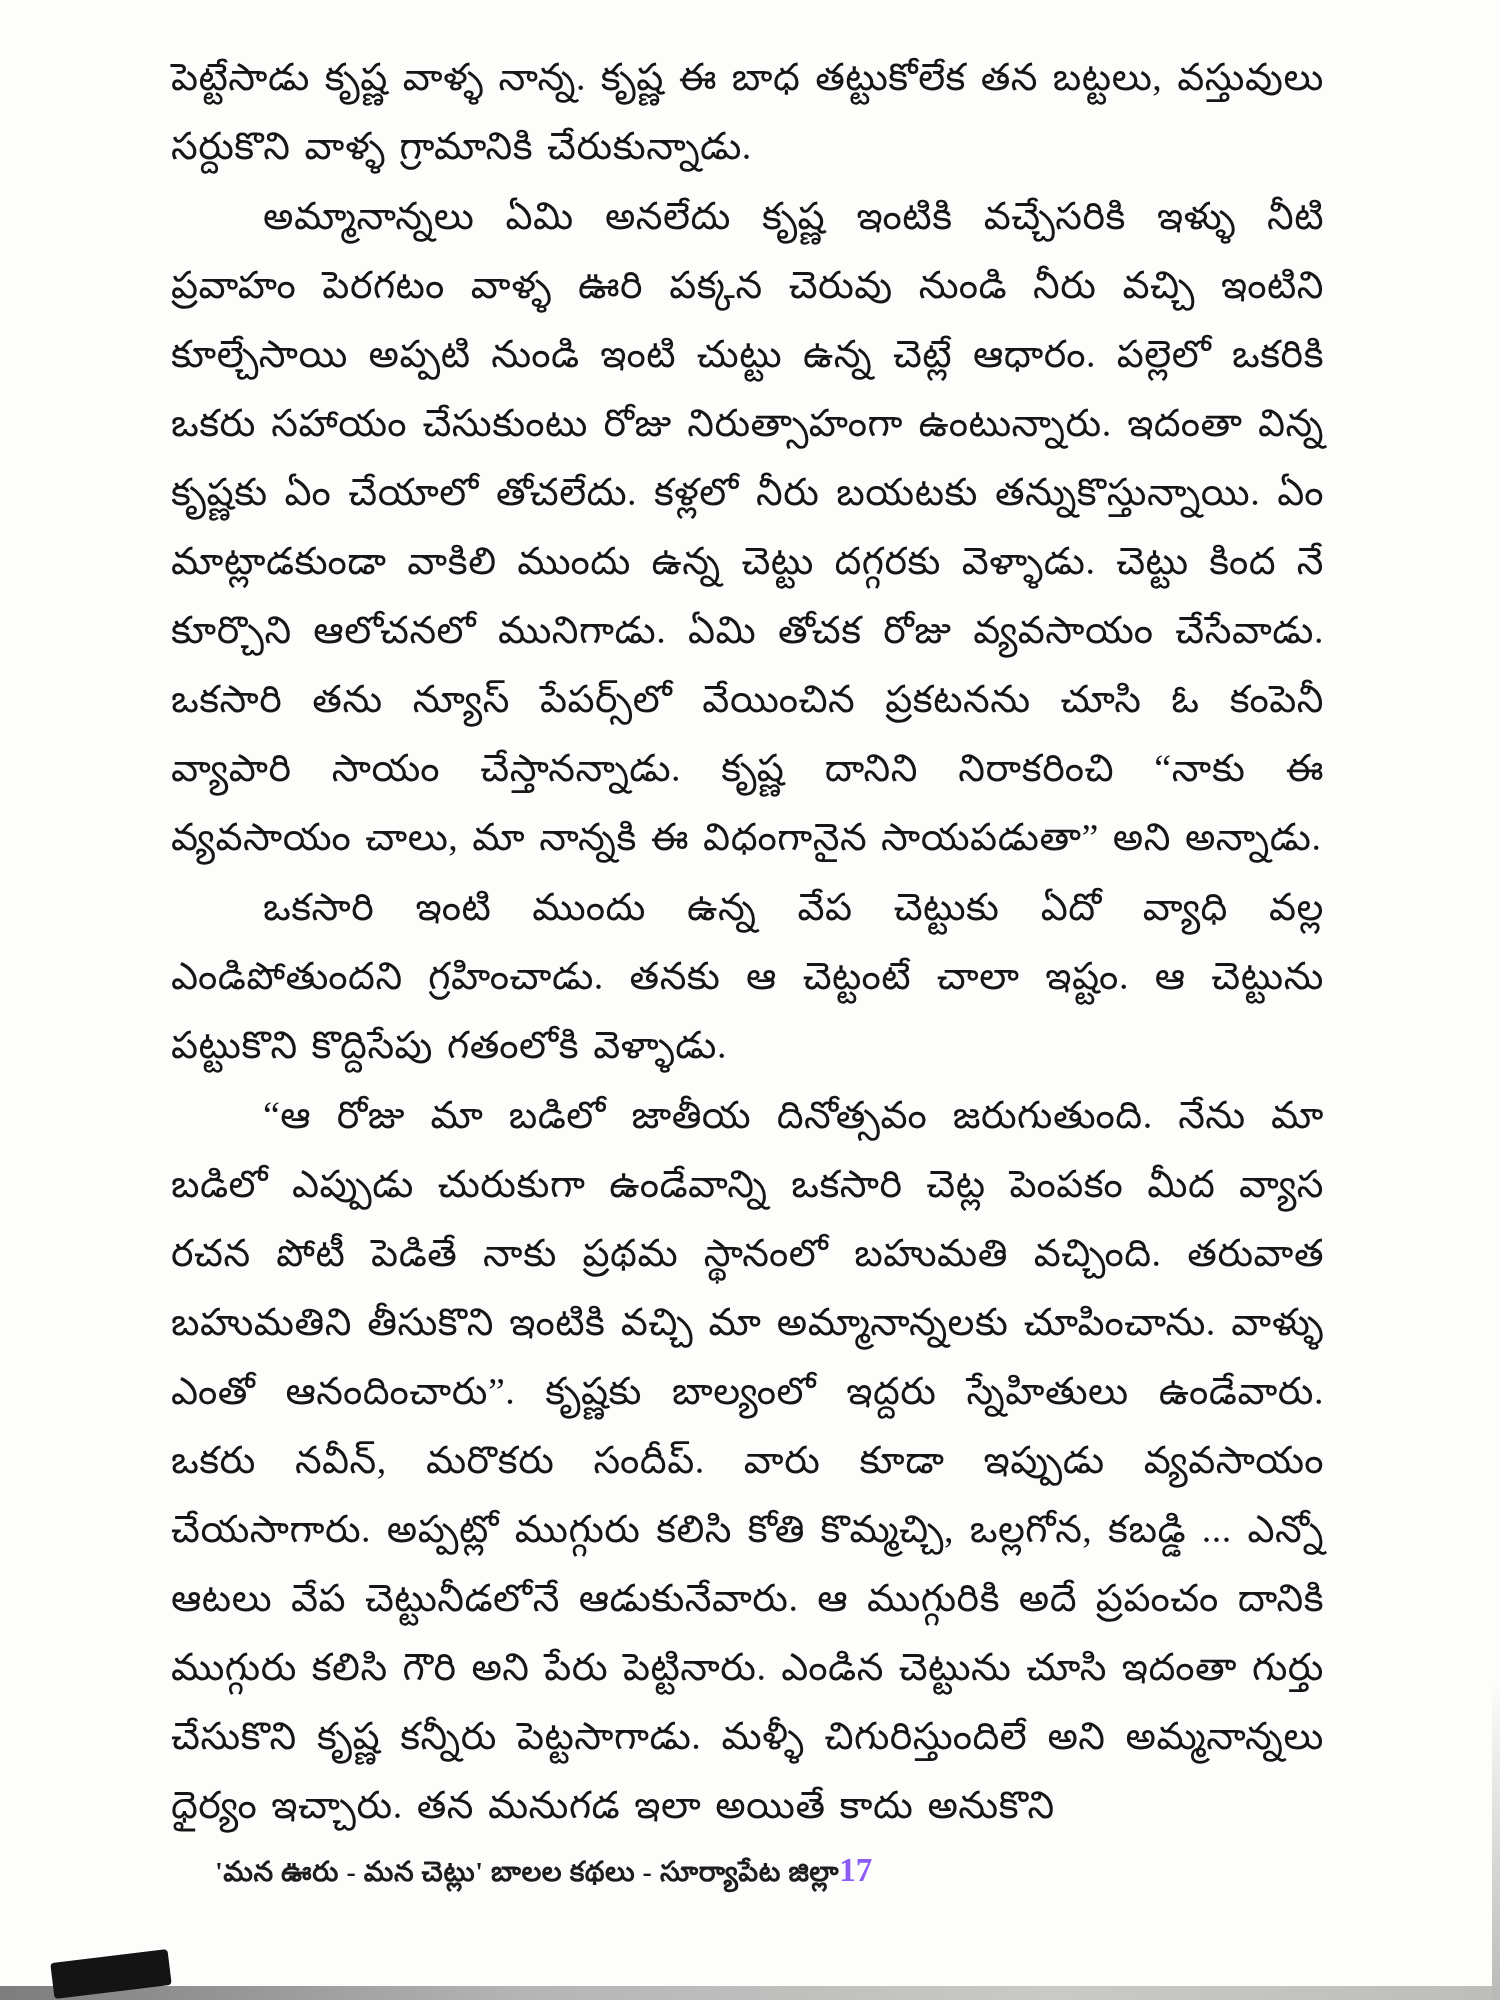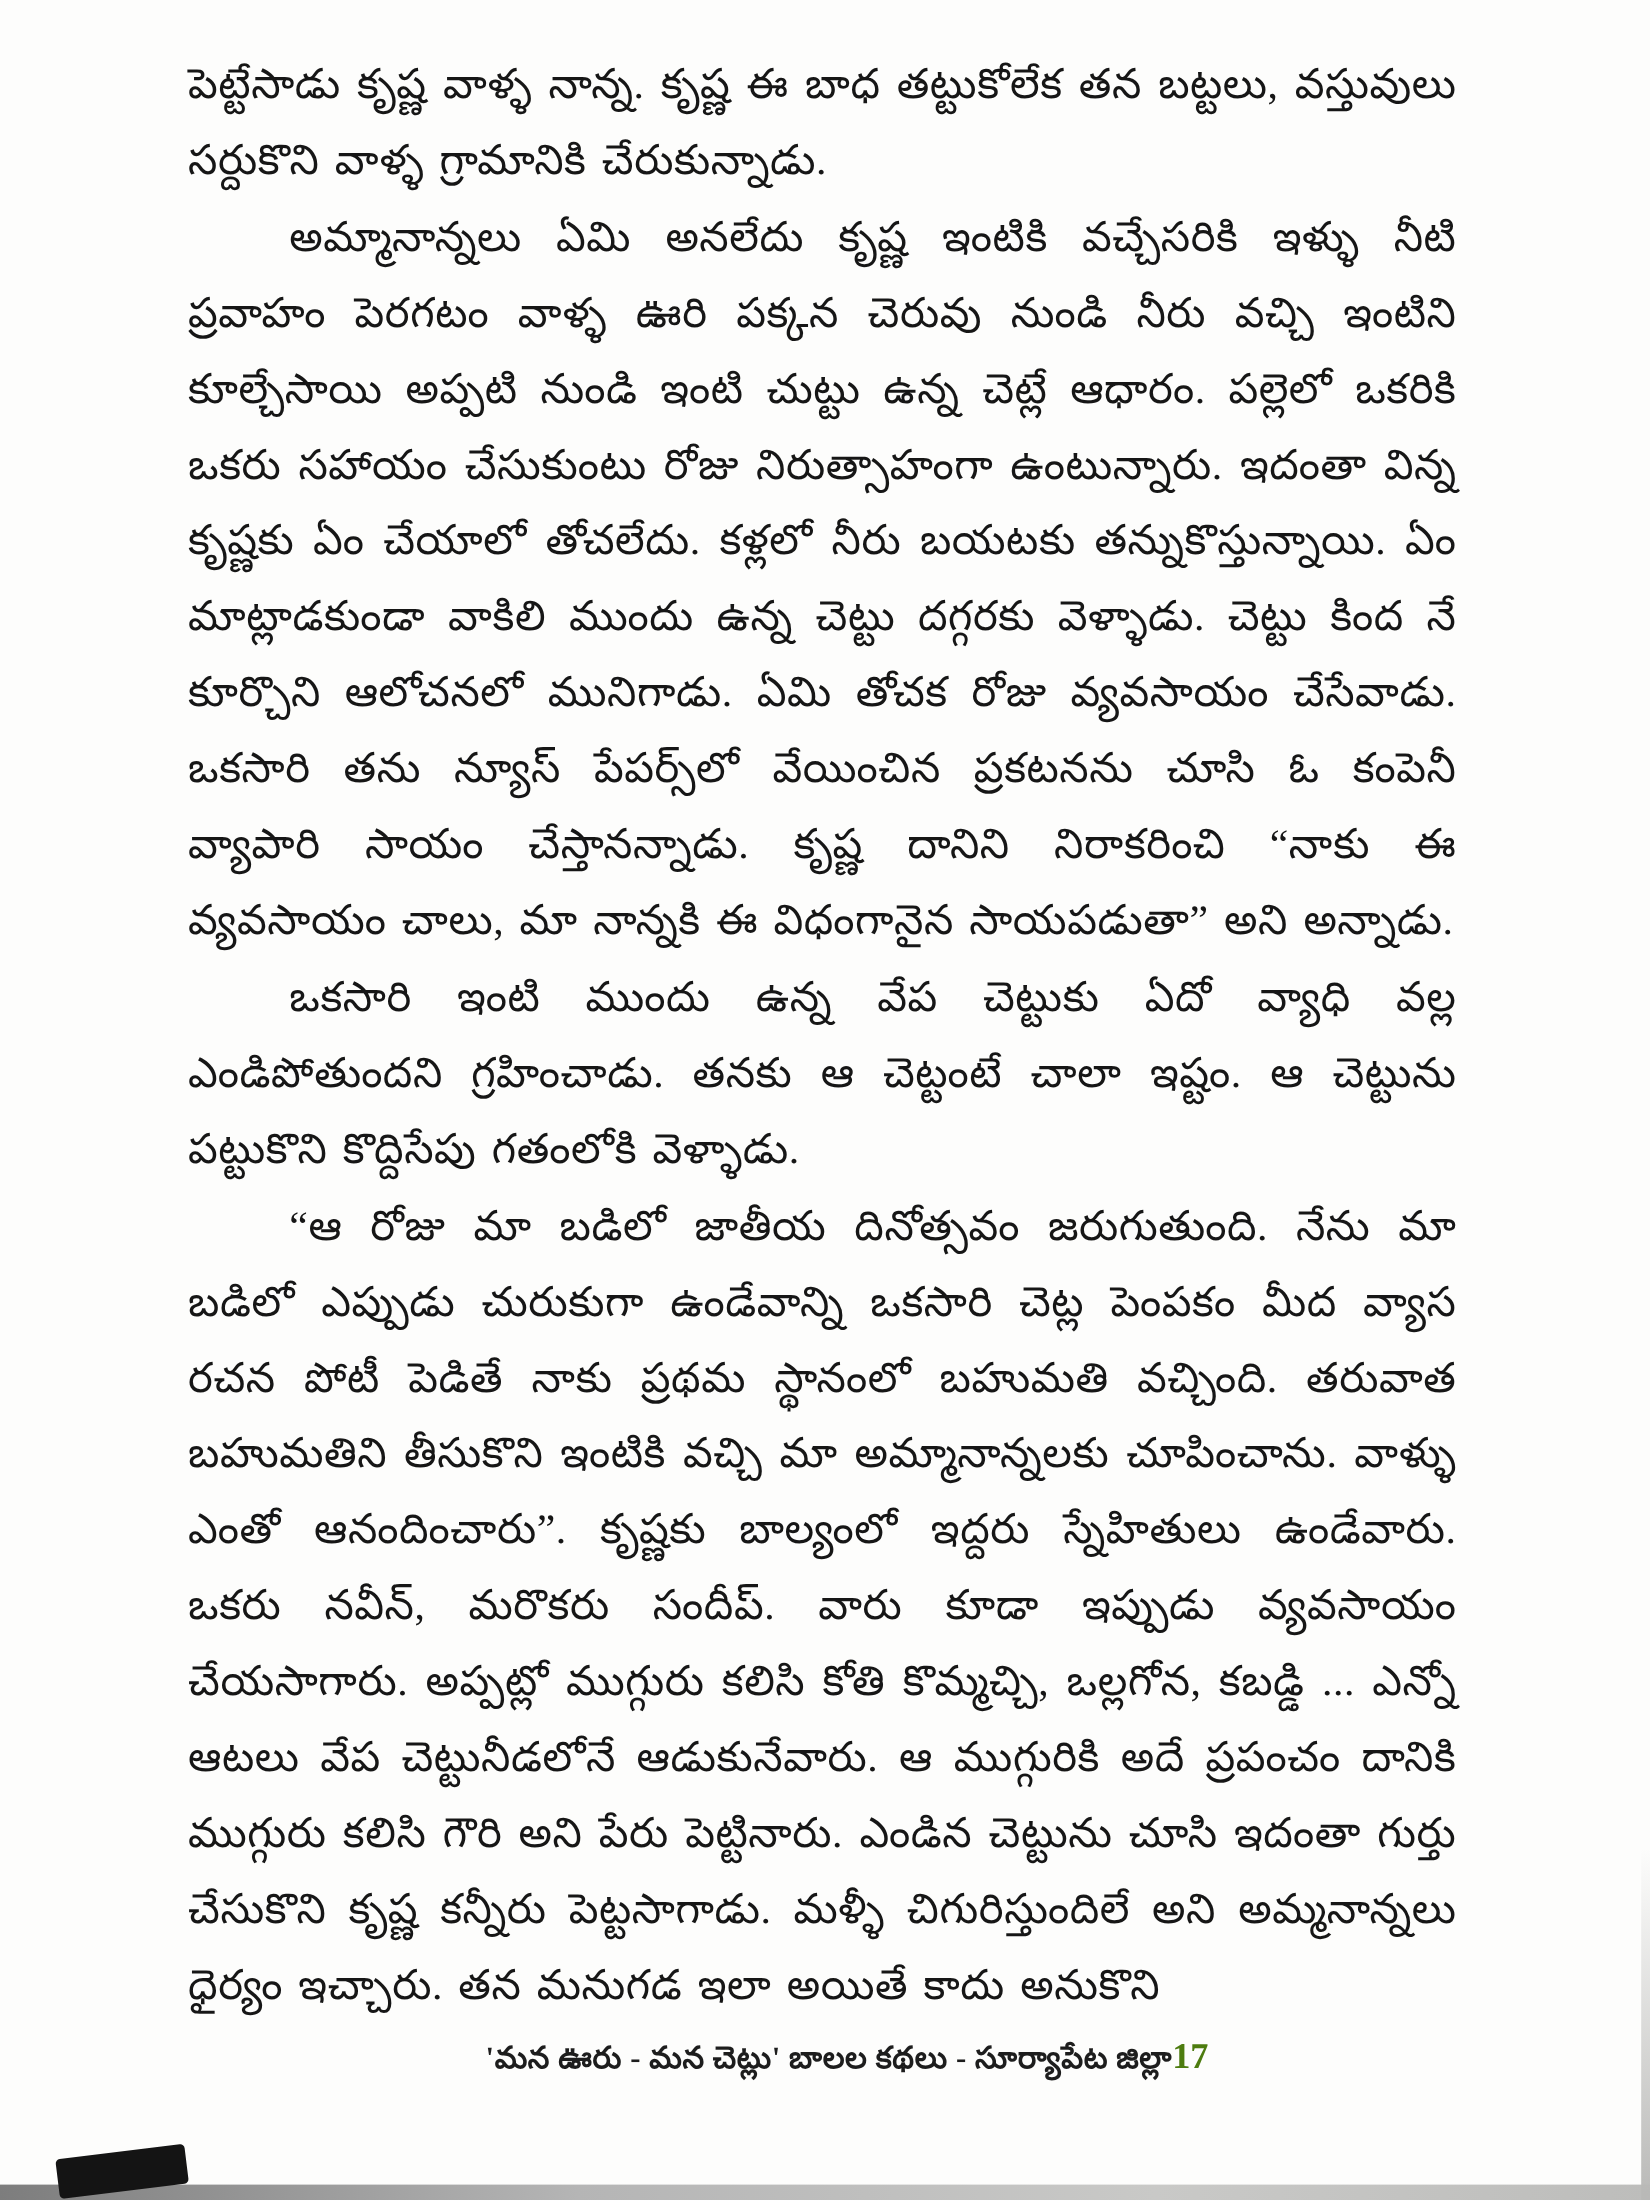--- a/index.html
+++ b/index.html
@@ -35,33 +35,33 @@
   .para.no-indent {
     text-indent: 0;
   }
   .footer-row {
     position: absolute;
     left: 170px;
     right: 175px;
     top: 1852px;
     display: flex;
     align-items: baseline;
-    justify-content: center;
+    justify-content: flex-start;
   }
   .footer-caption {
     font-size: 28px;
     font-weight: bold;
     letter-spacing: 0.5px;
     padding-left: 45px;
     color: #1d1d1d;
   }
   .page-number {
     font-size: 33px;
     font-weight: bold;
-    color: #4d7c0f;
+    color: #8b5cf6;
   }
   
   .scan-strip {
     position: absolute;
     left: 0;
     right: 0;
     bottom: 0;
     height: 14px;
     background: linear-gradient(to right, #7d7d7d, #b5b5b5 35%, #c9c9c7 70%, #bdbdbb);
   }

